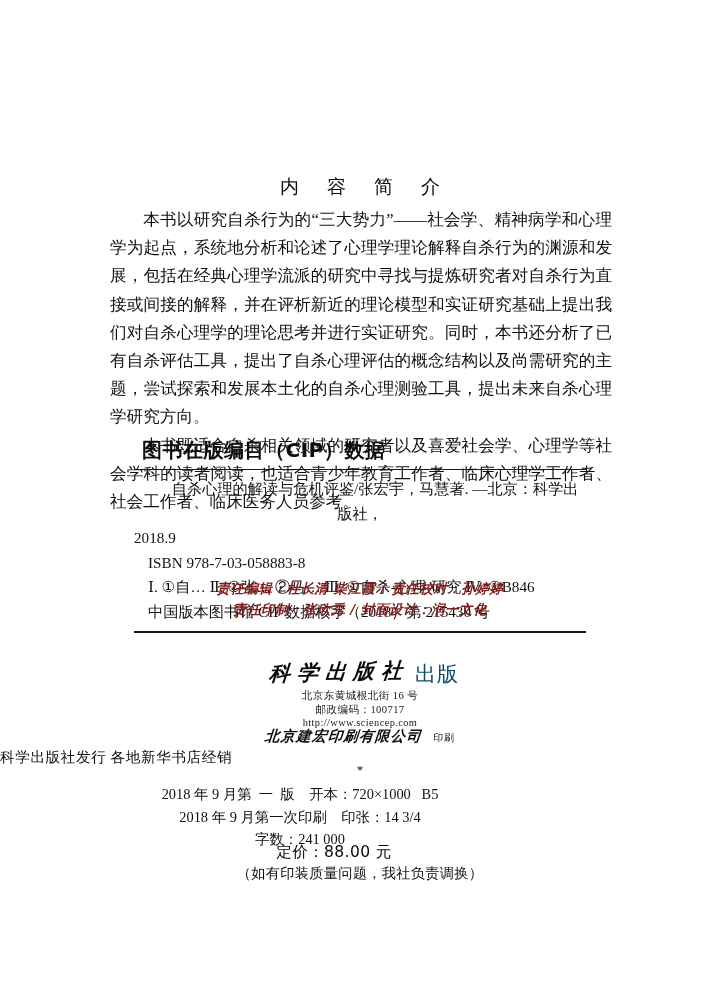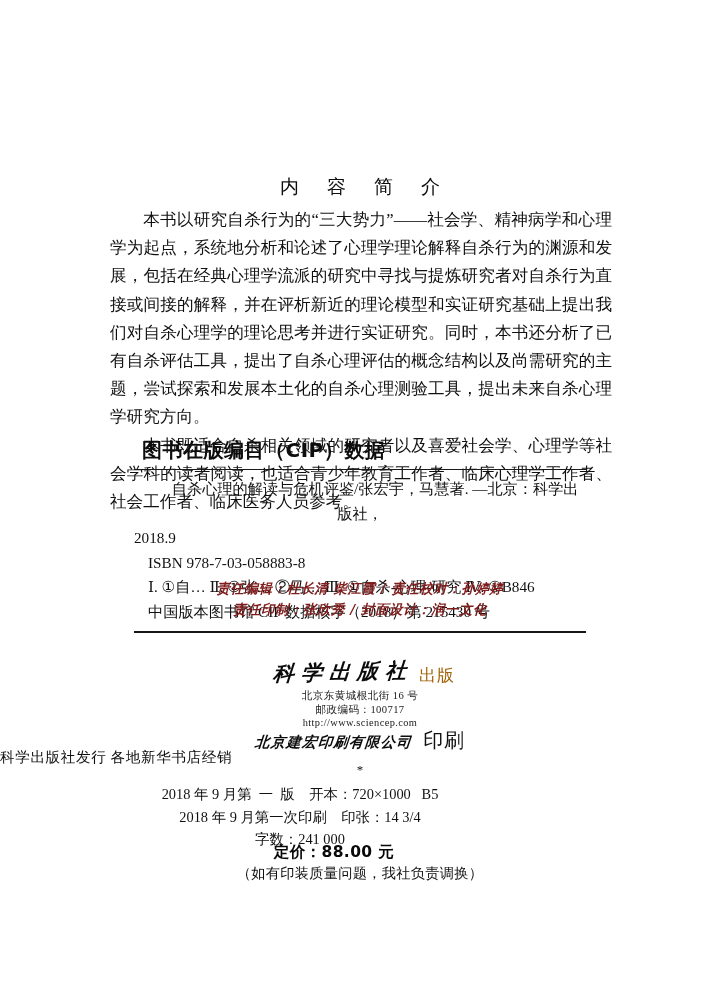--- a/index.html
+++ b/index.html
@@ -131,22 +131,22 @@
     font-style: italic;
     font-size: 21px;
     letter-spacing: 7px;
     text-indent: 7px;
     color: #0a0a0a;
     transform: skewX(-6deg) rotate(-1.5deg);
     transform-origin: left bottom;
   }
   .pub-suffix {
     font-family: Liberation Mono, monospace;
-    font-size: 17px;
-    color: #a16207;
+    font-size: 21px;
+    color: #0c4a6e;
     letter-spacing: 1px;
   }
   .pub-addr {
     margin-top: 3px;
     font-size: 10.6px;
     line-height: 13.6px;
     color: #1a1a1a;
     letter-spacing: 0.4px;
   }
   .pub-addr .url {
@@ -166,21 +166,21 @@
     font-family: "DejaVu Serif", "Liberation Serif", serif;
     font-weight: 700;
     font-style: italic;
     font-size: 14.5px;
     letter-spacing: 1.2px;
     color: #0c0c0c;
     transform: skewX(-5deg);
     display: inline-block;
   }
   .printer-suffix {
-    font-size: 20px;
+    font-size: 10px;
     letter-spacing: 0.8px;
     color: #101010;
     margin-left: 11px;
   }
   .distrib-row {
     position: absolute;
     left: 0;
     top: 748px;
     width: 720px;
     font-size: 14.6px;
@@ -211,21 +211,21 @@
   }
   .specs .spec-line { white-space: pre; }
 
   .price {
     position: absolute;
     left: 0;
     top: 842px;
     width: 668px;
     text-align: center;
     font-family: "DejaVu Sans", "Liberation Sans", sans-serif;
-    font-weight: 700;
+    font-weight: 400;
     font-size: 15.5px;
     letter-spacing: 0.4px;
     color: #080808;
   }
   .exchange-note {
     position: absolute;
     left: 0;
     top: 864px;
     width: 720px;
     text-align: center;

